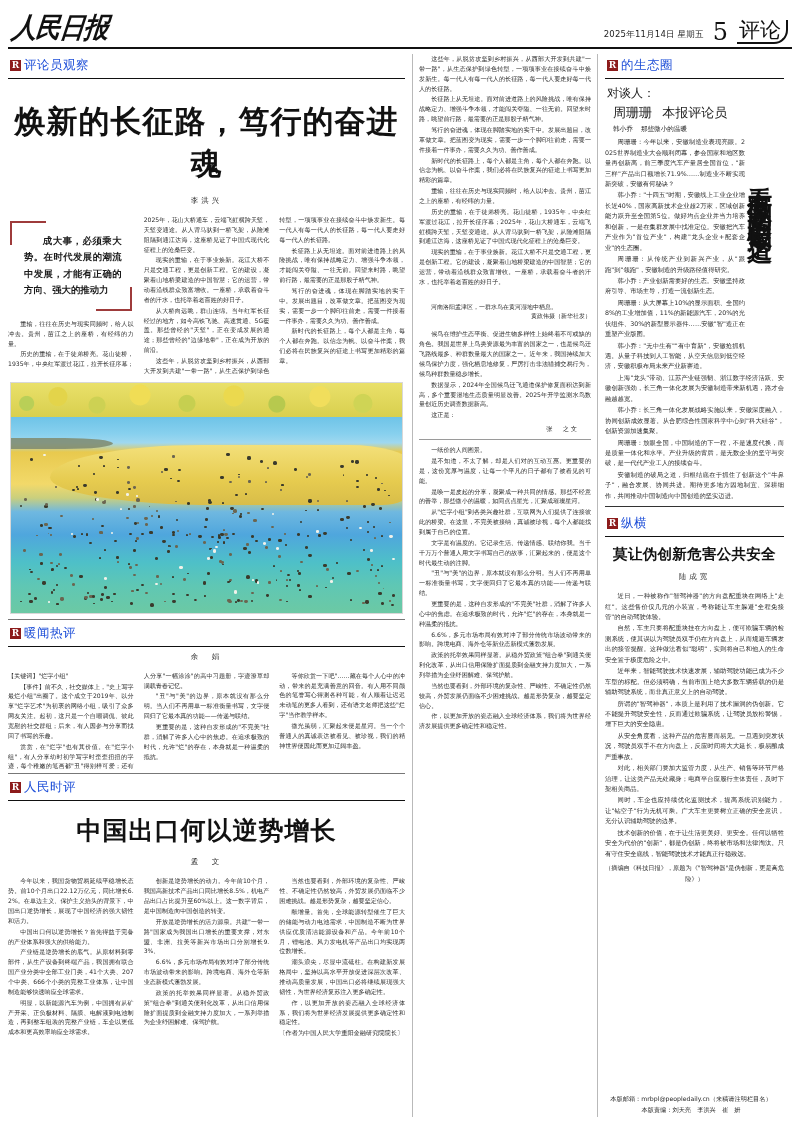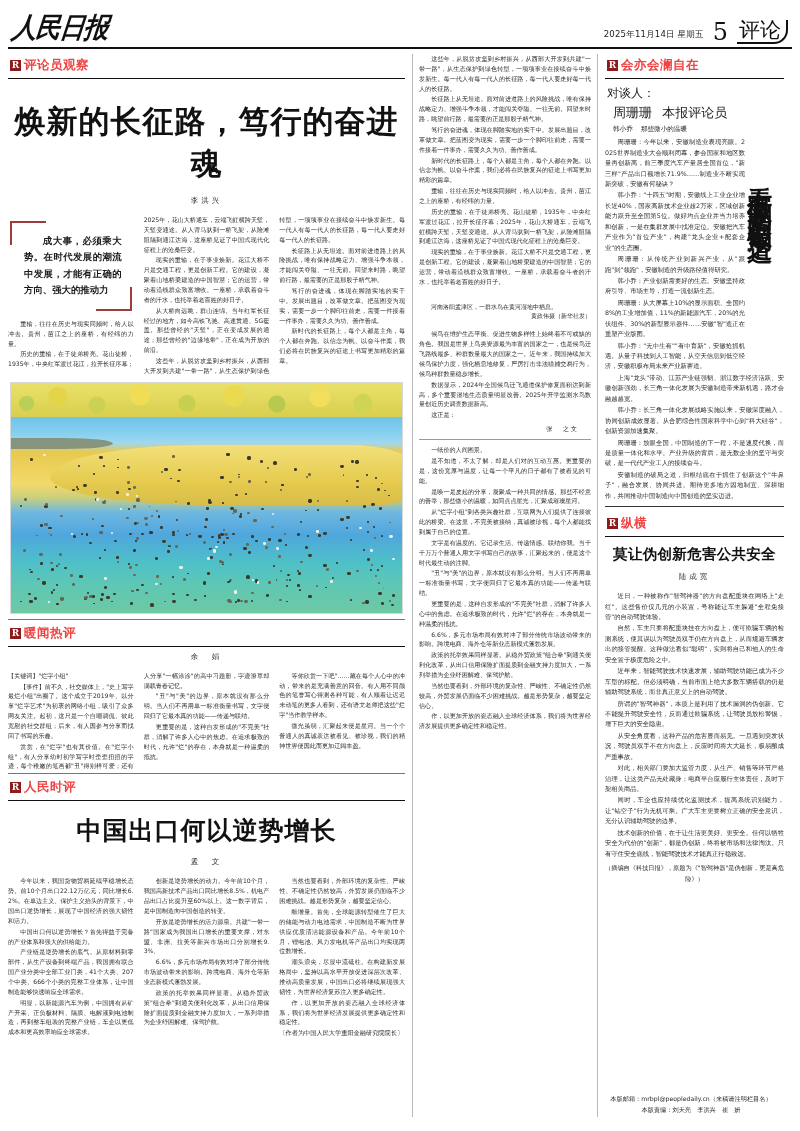--- a/index.html
+++ b/index.html
@@ -55,21 +55,21 @@
 
   
   .sec-head { display: flex; align-items: center; gap: 3px; padding: 3px 0 2px 2px; }
   .sec-mark {
     display: inline-block; width: 11px; height: 11px;
     background: #8c1b1b; color: #fff;
     font-size: 9px; line-height: 11px; text-align: center;
     font-family: "DejaVu Serif", serif; font-weight: 700;
   }
   .sec-title {
-    font-size: 12.5px; font-weight: 700; color: #ef4444;
+    font-size: 12.5px; font-weight: 400; color: #1d4ed8;
     letter-spacing: .5px; font-family: "DejaVu Sans", sans-serif;
   }
   .sec-rule { height: 1px; background: #111; margin: 2px 0 0 0; }
   .sec-rule-thin { height: 1px; background: #777; margin: 2px 0; }
 
   
   .headline-xl {
     text-align: center; font-size: 31px; font-weight: 700;
     letter-spacing: 1px; color: #111; padding: 22px 0 6px;
     font-family: "DejaVu Sans", "Liberation Sans", sans-serif;
@@ -663,21 +663,21 @@
       <p class="ptext">当然也要看到，外部环境的复杂性、严峻性、不确定性仍然较高，外贸发展仍面临不少困难挑战。越是形势复杂，越要坚定信心。</p>
       <p class="ptext">作，以更加开放的姿态融入全球经济体系，我们将为世界经济发展提供更多确定性和稳定性。</p>
     </div>
 
     <div class="vdiv"></div>
 
     <div class="col col-right">
 
       <div class="sec-head">
         <span class="sec-mark">R</span>
-        <span class="sec-title">会亦会澜自在</span>
+        <span class="sec-title">的生态圈</span>
       </div>
       <div class="sec-rule"></div>
 
       <div style="padding:6px 0 2px 2px;">
         <div style="font-size:12px;color:#222;">对谈人：</div>
         <div style="font-size:13px;color:#222;line-height:1.7;padding-left:6px;">
           <span>周珊珊</span>
           <span style="padding-left:6px;">本报评论员</span>
         </div>
         <div style="font-size:6.6px;color:#222;line-height:1.7;padding-left:6px;">

